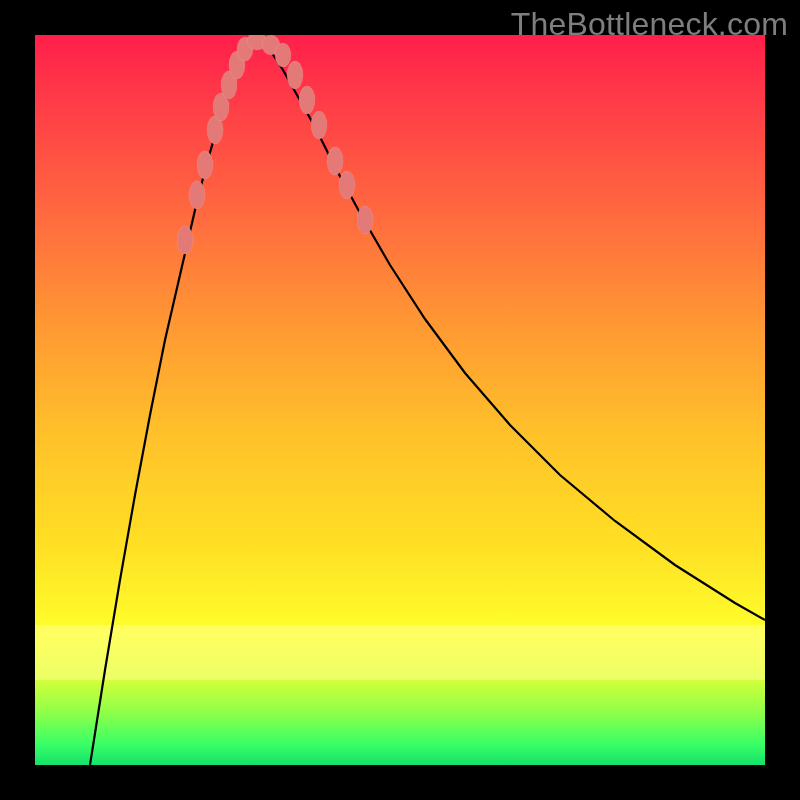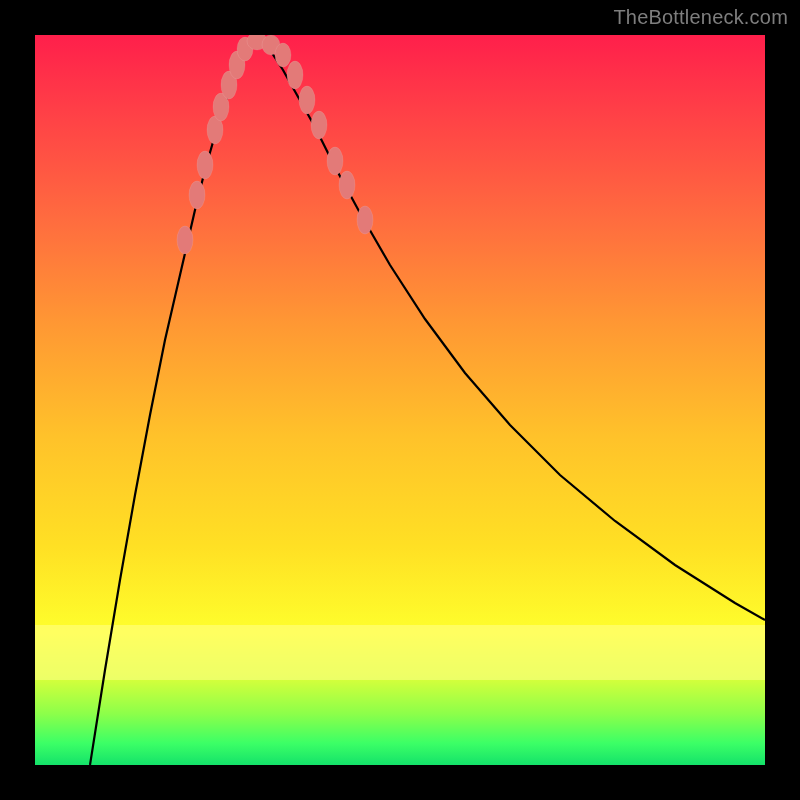--- a/index.html
+++ b/index.html
@@ -46,21 +46,21 @@
     background: rgba(255, 255, 140, 0.55);
     top: calc(35px + 590px);
     height: 55px;
     pointer-events: none;
   }
   .watermark {
     position: absolute;
     top: 6px;
     right: 12px;
     color: #7e7e7e;
-    font-size: 20px;
+    font-size: 32px;
     font-weight: 500;
     letter-spacing: 0.2px;
   }
   svg.curve {
     position: absolute;
     left: 35px;
     top: 35px;
     width: 730px;
     height: 730px;
     pointer-events: none;

